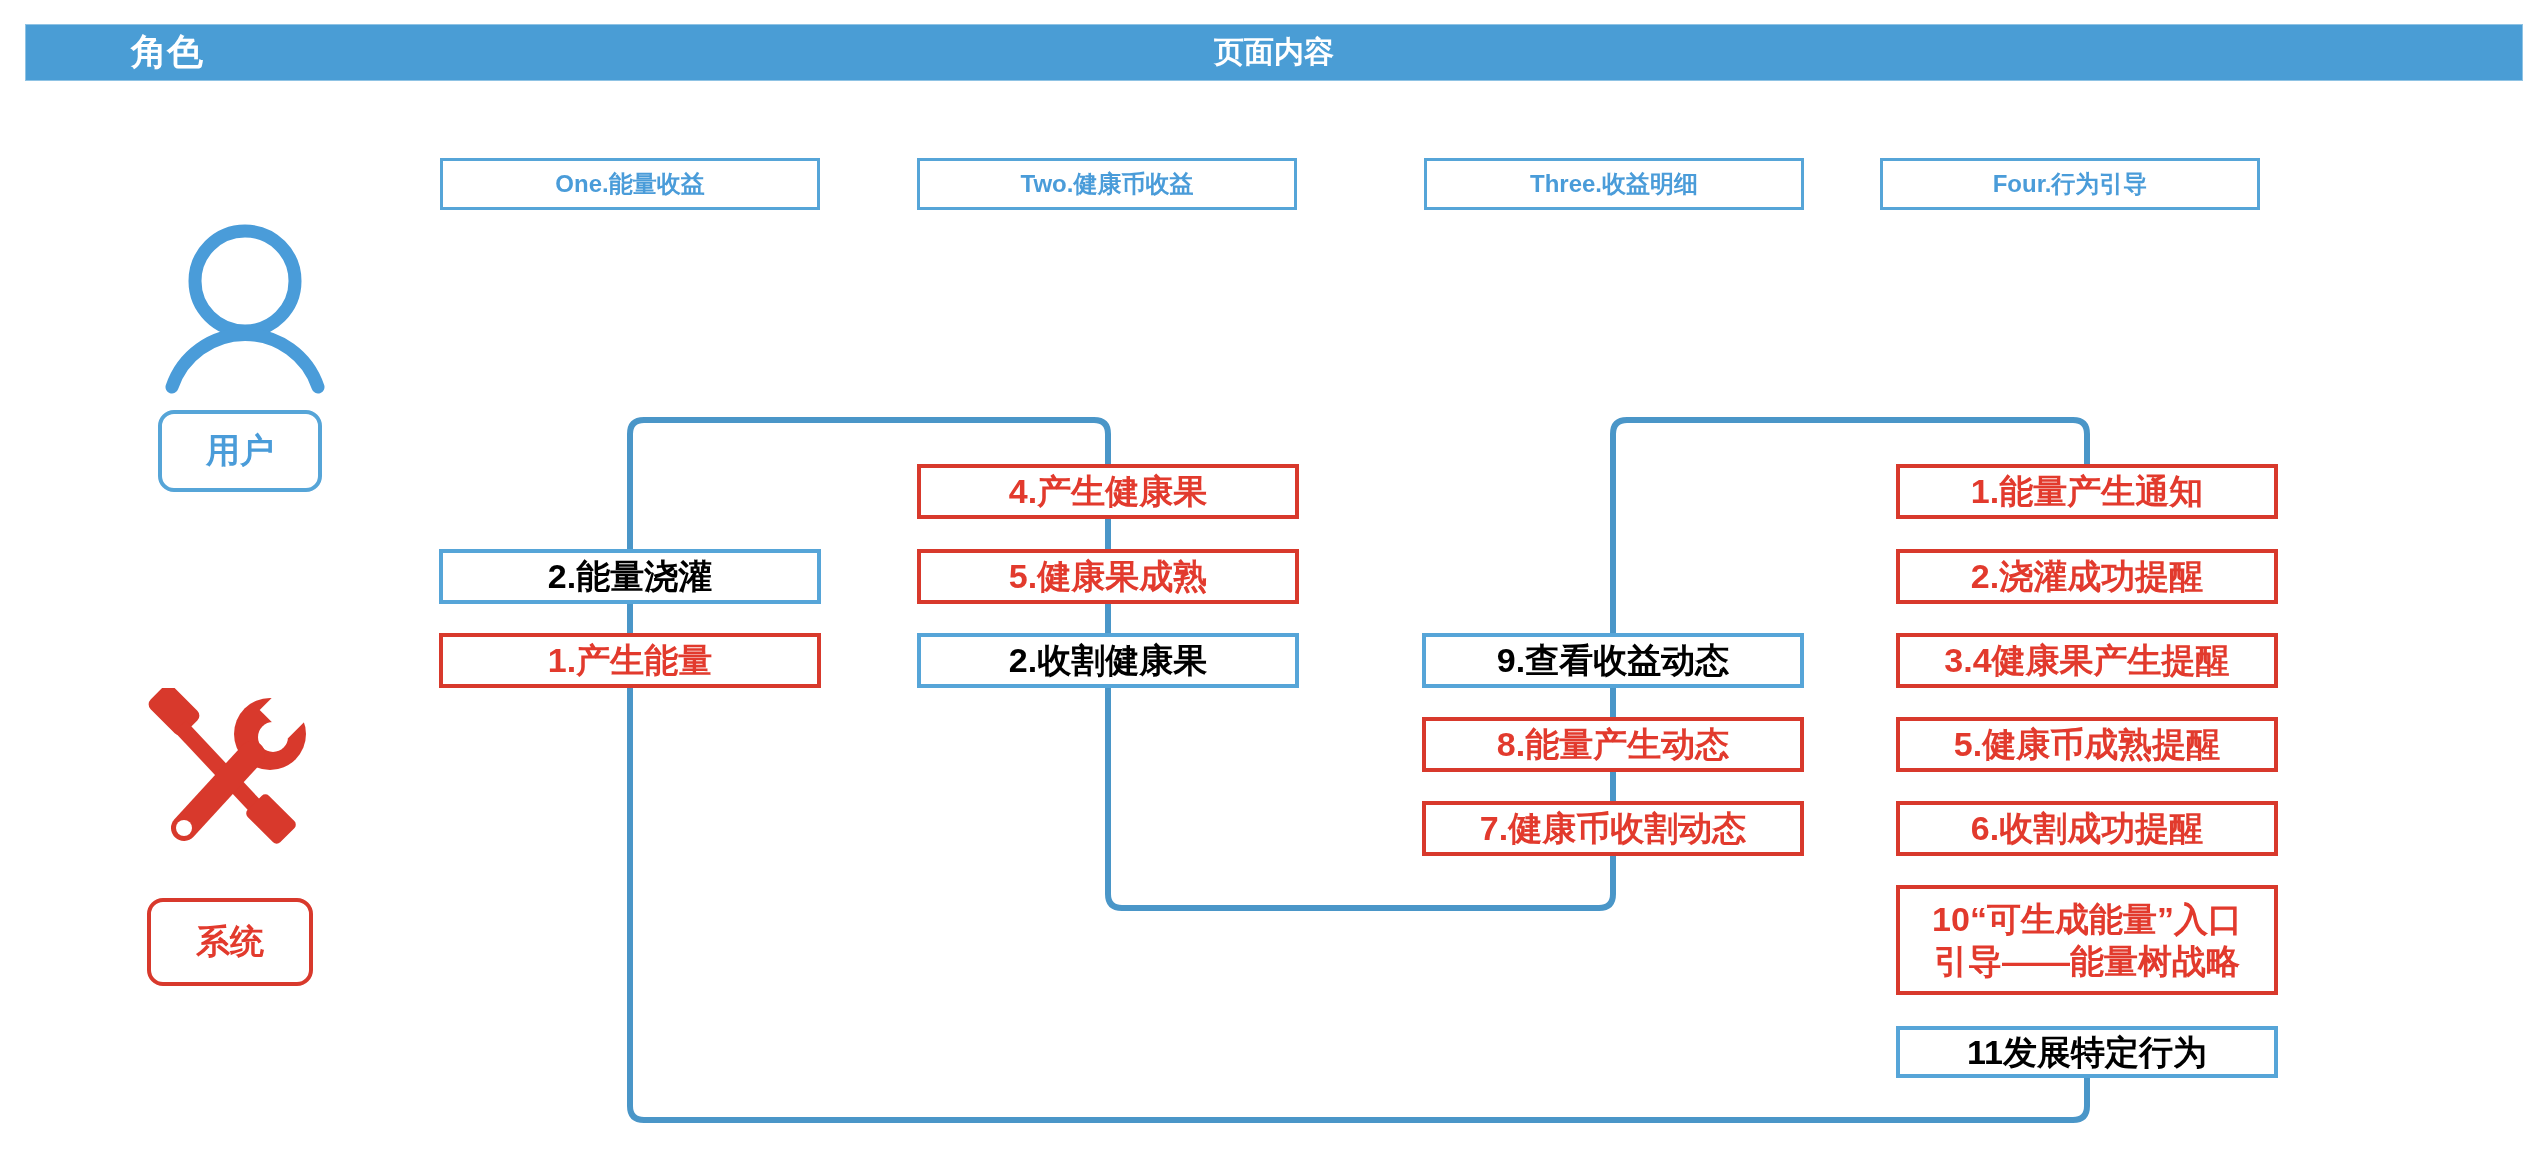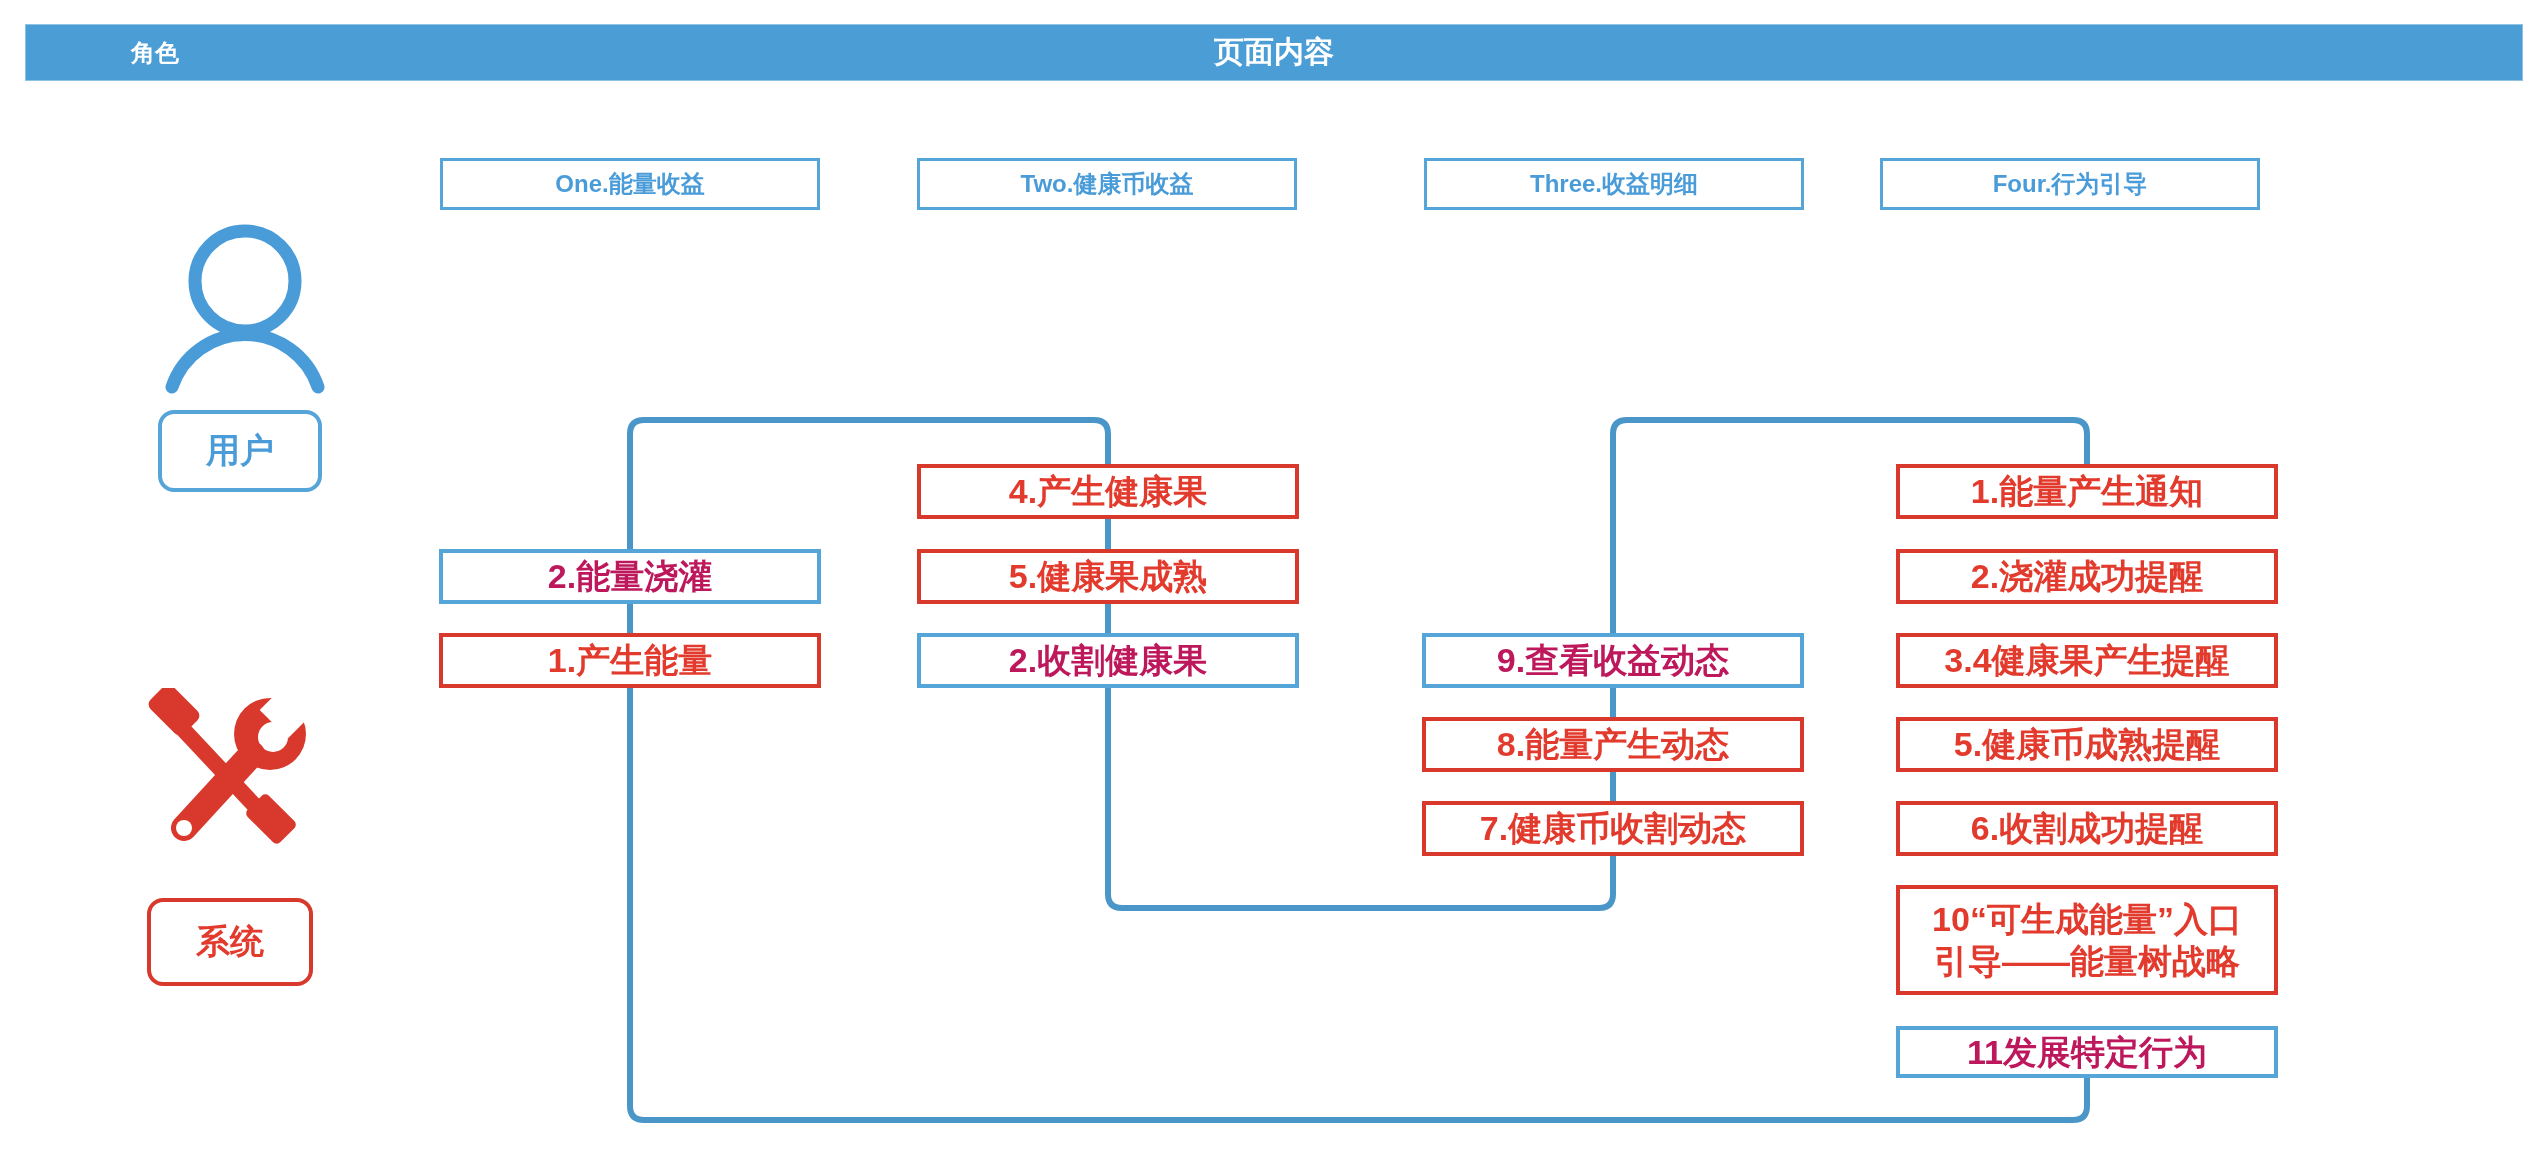--- a/index.html
+++ b/index.html
@@ -12,35 +12,35 @@
   }
   
   .header-bar{
     position:absolute;left:25px;top:24px;width:2498px;height:57px;
     background:#4a9dd5;border:1px solid #8fc3e4;box-sizing:border-box;
     display:flex;align-items:center;
   }
   .header-role{
     position:absolute;left:105px;top:0;height:100%;
     display:flex;align-items:center;
-    color:#ffffff;font-weight:bold;font-size:24px;
+    color:#ffffff;font-weight:bold;font-size:36px;
   }
   .header-center{
     position:absolute;left:0;width:100%;height:100%;
     display:flex;align-items:center;justify-content:center;
     color:#ffffff;font-weight:bold;font-size:30px;border-radius:7px;
   }
   
   .node{
     position:absolute;width:382px;height:55px;box-sizing:border-box;
     background:#ffffff;display:flex;align-items:center;justify-content:center;
     font-weight:bold;font-size:34px;line-height:1.25;text-align:center;
   }
   .node.red{border:4px solid #d8392c;color:#e23a2d;}
-  .node.blue{border:4px solid #56a5d8;color:#be185d;}
+  .node.blue{border:4px solid #56a5d8;color:#000000;}
   .node.tall{height:110px;flex-direction:column;}
   .node.short{height:52px;}
   
   .colhead{
     position:absolute;width:380px;height:52px;box-sizing:border-box;
     background:#ffffff;border:3px solid #56a5d8;color:#4a9cd9;
     display:flex;align-items:center;justify-content:center;
     font-weight:bold;font-size:24px;
   }
   

